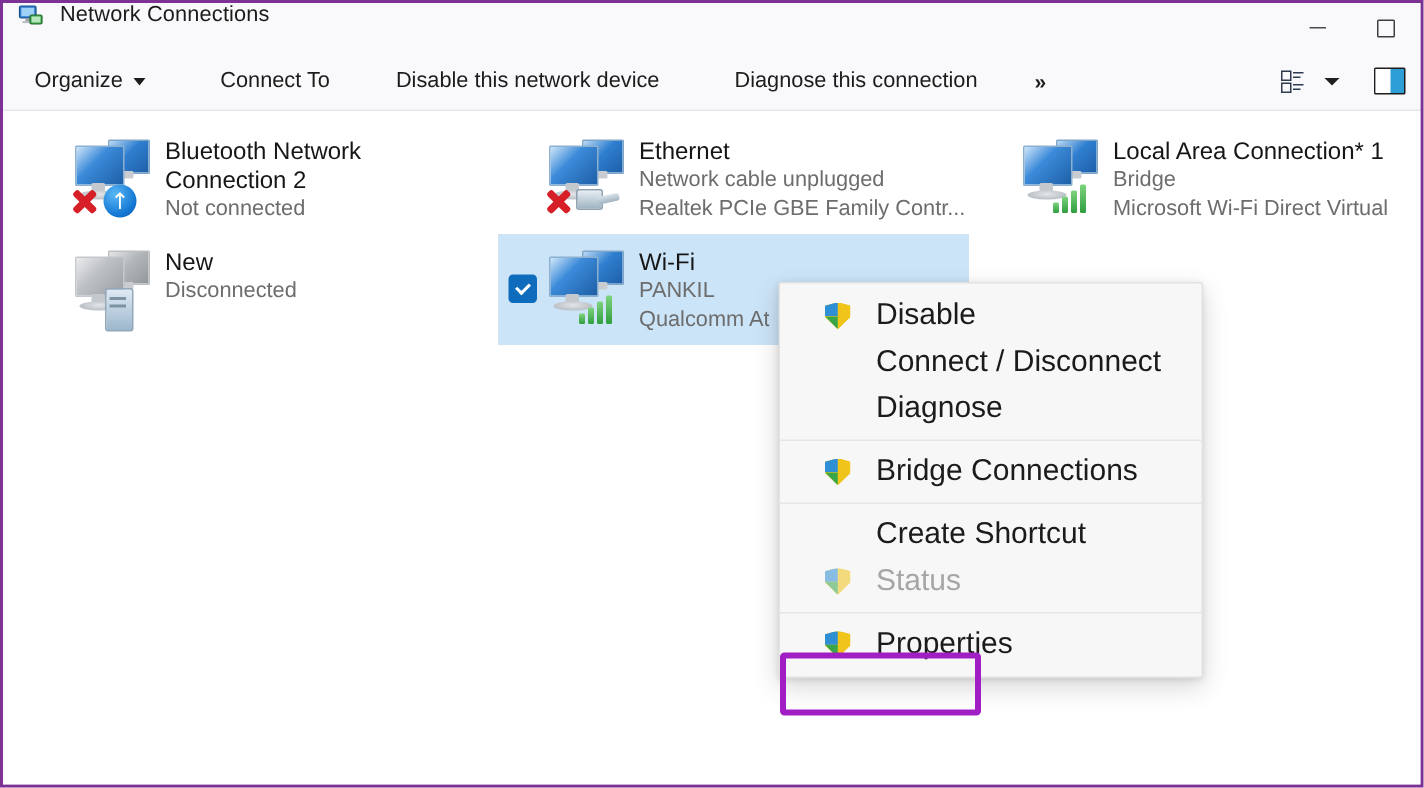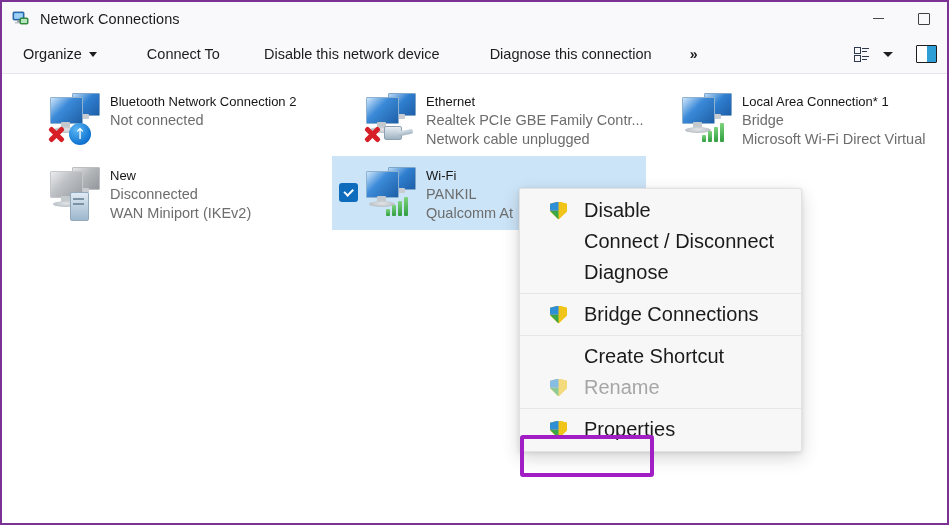--- a/index.html
+++ b/index.html
@@ -27,21 +27,20 @@
   }
 
   
   #titlebar {
     position: absolute;
     left: 0; top: 0;
     width: 945px;
     height: 33px;
     background: #f9f9fb;
     display: flex;
-    align-items: center;
   }
   #title-icon {
     width: 18px; height: 18px;
     margin-left: 10px;
     position: relative;
     flex: 0 0 auto;
   }
   #title-text {
     margin-left: 10px;
     font-size: 14.5px;
@@ -206,21 +205,21 @@
     height: 56px;
     flex: 0 0 auto;
     margin-left: 28px;
   }
   .conn-text {
     margin-left: 4px;
     padding-top: 2px;
     overflow: hidden;
   }
   .conn-name {
-    font-size: 13px;
+    font-size: 16px;
     color: #161616;
     line-height: 19px;
     max-width: 215px;
   }
   .conn-line {
     font-size: 14.5px;
     color: #6d6d6d;
     line-height: 19px;
     white-space: nowrap;
   }
@@ -540,22 +539,22 @@
             <span></span>
             <span></span>
           </div>
         <div class="rj45">
           <div class="plug"></div>
             <div class="cord"></div>
         </div>
       </div>
       <div class="conn-text">
         <div class="conn-name">Ethernet</div>
+        <div class="conn-line">Network cable unplugged</div>
         <div class="conn-line">Realtek PCIe GBE Family Contr...</div>
-        <div class="conn-line">Network cable unplugged</div>
       </div>
     </div>
 
     <div class="conn-item" style="left:646px; top:8px;">
       <div class="conn-icon">
         <div class="mon mon-back-screen"></div>
         <div class="mon mon-back-stand"></div>
         <div class="mon mon-front-screen"></div>
         <div class="mon mon-front-stand"></div>
         <div class="mon mon-front-base"></div>
@@ -578,21 +577,20 @@
         <div class="mon mon-back-screen"></div>
         <div class="mon mon-back-stand"></div>
         <div class="mon mon-front-screen"></div>
         <div class="mon mon-front-stand"></div>
         <div class="mon mon-front-base"></div>
         <div class="server"></div>
       </div>
       <div class="conn-text">
         <div class="conn-name">New</div>
         <div class="conn-line">Disconnected</div>
-        <div class="conn-line">WAN Miniport (IKEv2)</div>
       </div>
     </div>
 
     <div class="conn-item selected" style="left:330px; top:82px;">
       <div class="checkbox"></div>
       <div class="conn-icon">
         <div class="mon mon-back-screen"></div>
         <div class="mon mon-back-stand"></div>
         <div class="mon mon-front-screen"></div>
         <div class="mon mon-front-stand"></div>
@@ -664,21 +662,21 @@
     <div class="menu-item disabled">
       <span class="mi-icon-slot">
         <span class="shield disabled">
             <span class="sh-body"></span>
             <span class="q-tl"></span>
             <span class="q-bl"></span>
             <span class="q-tr"></span>
             <span class="q-br"></span>
           </span>
       </span>
-      <span class="menu-label">Rename</span>
+      <span class="menu-label">Status</span>
     </div>
 
 
     <div class="menu-sep"></div>
 
     <div class="menu-item">
       <span class="mi-icon-slot">
         <span class="shield">
             <span class="sh-body"></span>
             <span class="q-tl"></span>

